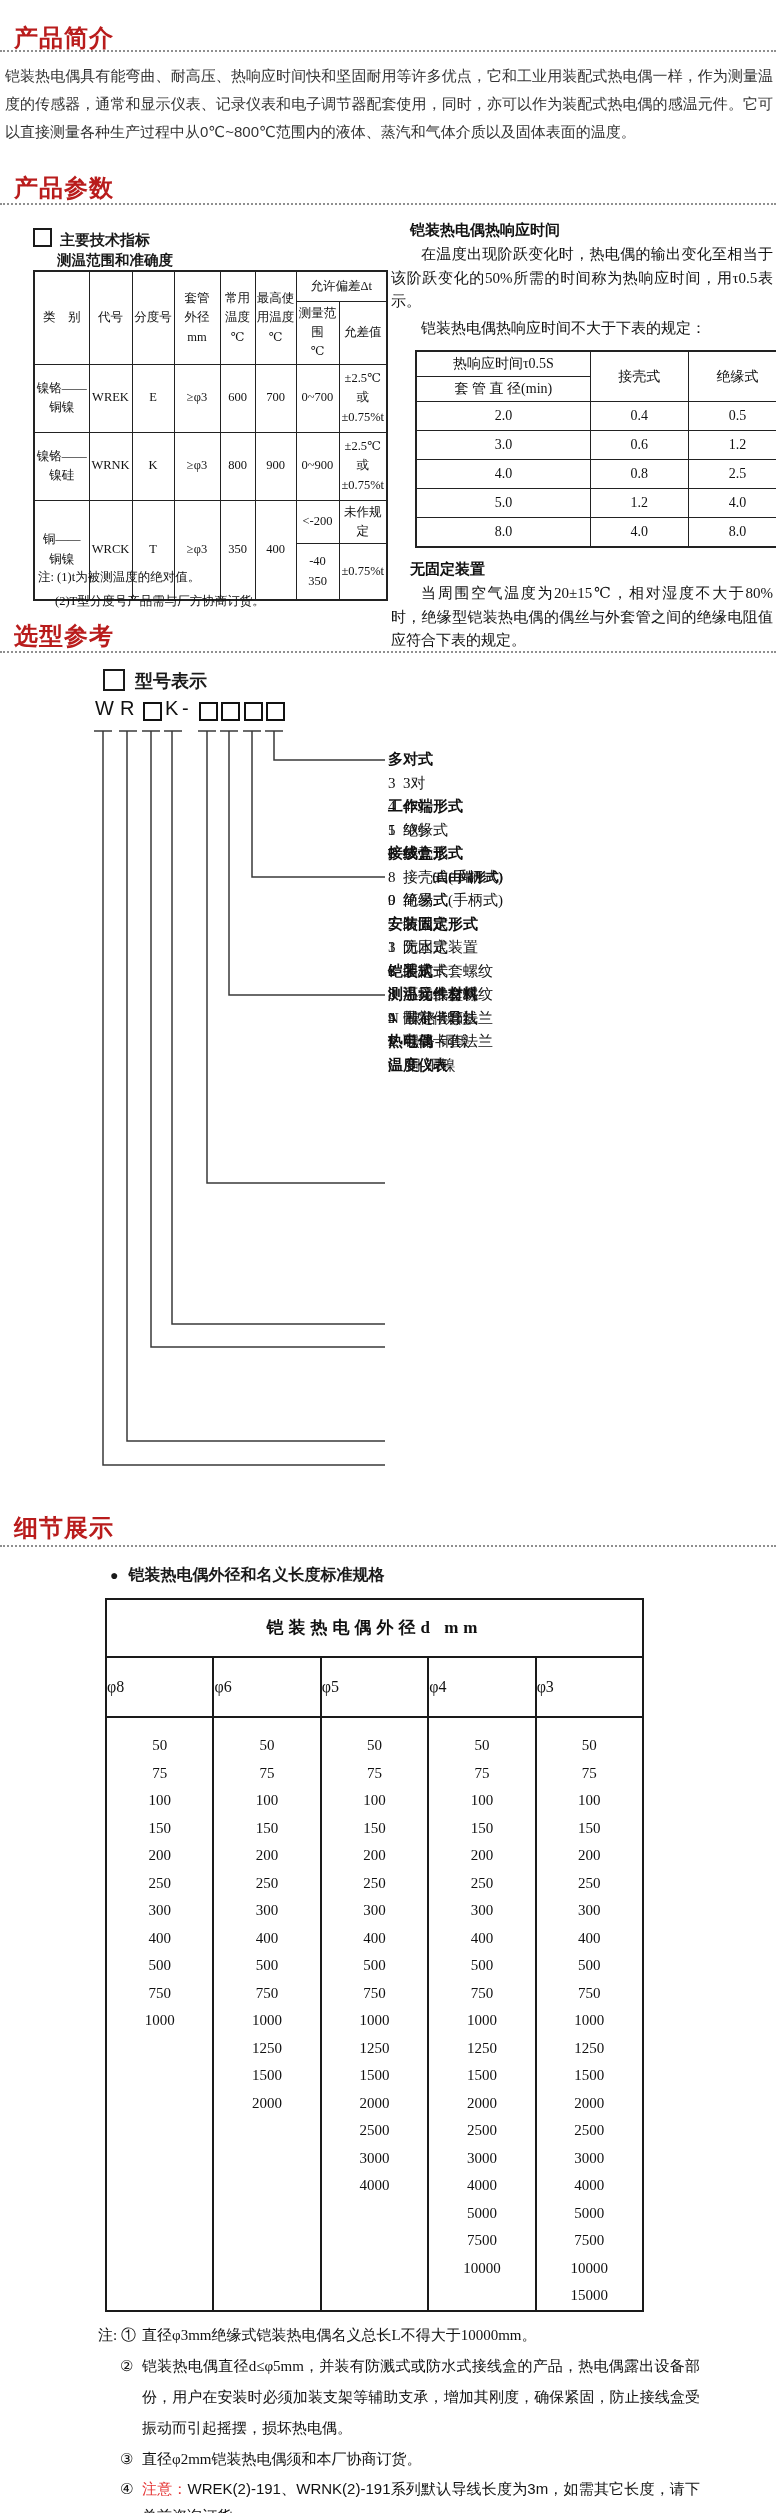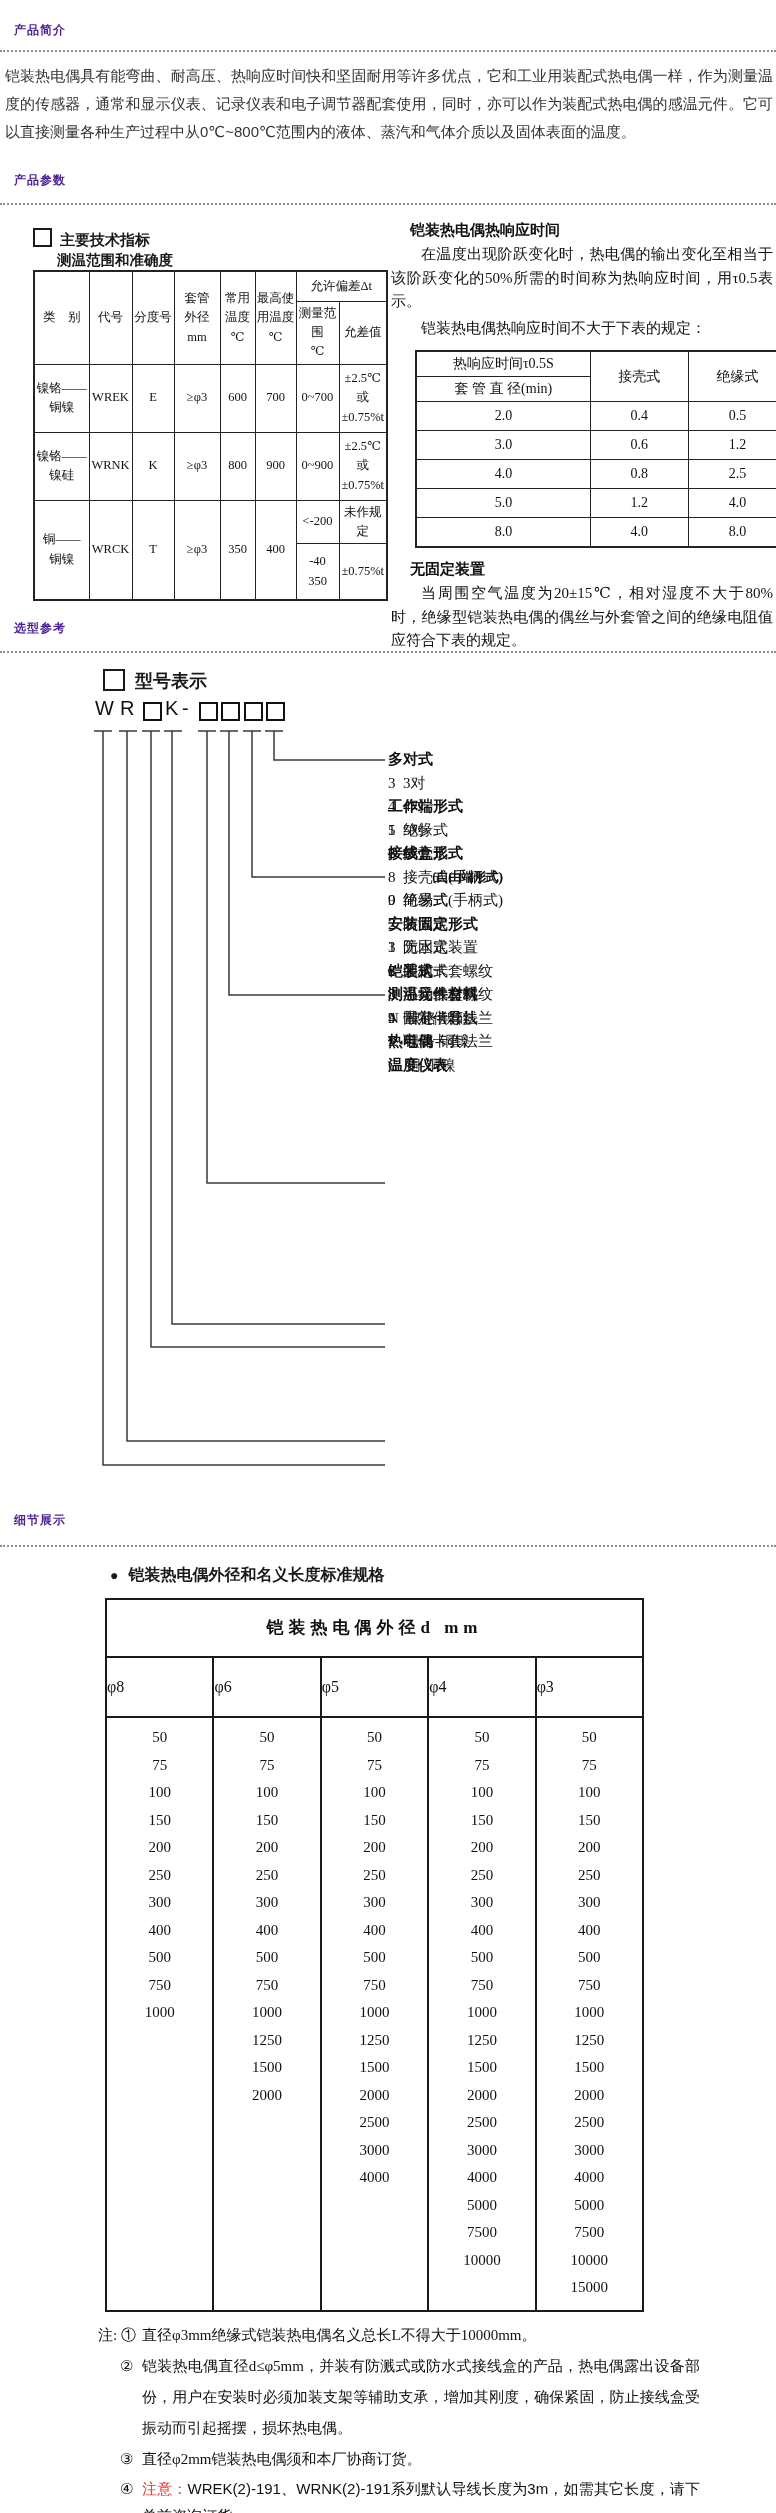--- a/index.html
+++ b/index.html
@@ -1,18 +1,18 @@
 <!DOCTYPE html>
 <html><head>
 <meta charset="utf-8">
 <style>
   html,body{margin:0;padding:0;background:#fff;}
   .page{position:relative;width:776px;height:2513px;background:#ffffff;overflow:hidden;
         font-family:"Liberation Sans","DejaVu Sans",sans-serif;color:#333;}
-  .sec-title{position:absolute;font-size:12px;font-weight:bold;color:#4c1d95;letter-spacing:1px;}
+  .sec-title{position:absolute;font-size:24px;font-weight:bold;color:#b91c1c;letter-spacing:1px;}
   .dotline{position:absolute;left:0;width:776px;height:0;border-top:2px dotted #8f8f8f;}
   
   .intro-body{position:absolute;left:5px;top:62px;width:768px;font-size:15px;line-height:28px;color:#333;text-align:justify;}
   
   .sq-bullet{display:inline-block;width:15px;height:15px;border:2px solid #1a1a1a;vertical-align:-2px;margin-right:8px;}
   .tech-label{position:absolute;left:33px;top:228px;font-size:15px;font-weight:bold;color:#1a1a1a;}
   .range-title{position:absolute;left:57px;top:251px;font-size:14.5px;font-weight:bold;color:#1a1a1a;}
   table.rt{position:absolute;left:33px;top:270px;border-collapse:collapse;table-layout:fixed;width:353px;
            font-family:"Liberation Serif","DejaVu Serif",serif;font-size:12.5px;color:#111;}
   table.rt th,table.rt td{border:1px solid #222;text-align:center;vertical-align:middle;white-space:pre-line;
@@ -48,21 +48,21 @@
   .spec-title{position:absolute;left:110px;top:1565px;font-size:16px;font-weight:bold;color:#1a1a1a;}
   .spec-title .dot{margin-right:10px;font-size:14px;}
   .spec-table{position:absolute;left:105px;top:1598px;width:535px;height:710px;border:2px solid #1a1a1a;
               font-family:"Liberation Serif","DejaVu Serif",serif;color:#111;}
   .spec-head{height:56px;line-height:56px;text-align:center;font-weight:bold;font-size:17px;
              letter-spacing:5px;border-bottom:2px solid #1a1a1a;}
   .spec-cols{display:flex;height:58px;border-bottom:2px solid #1a1a1a;}
   .spec-cols div{flex:1;text-align:left;line-height:58px;font-size:16px;}
   .spec-cols div + div{border-left:2px solid #1a1a1a;}
   .spec-body{display:flex;height:592px;}
-  .spec-col{flex:1;padding-top:6px;}
+  .spec-col{flex:1;padding-top:14px;}
   .spec-col + .spec-col{border-left:2px solid #1a1a1a;}
   .spec-col div{height:27.5px;line-height:27.5px;text-align:center;font-size:15px;}
   
   .notes{position:absolute;left:98px;top:2320px;width:602px;font-size:15px;color:#111;
          font-family:"Liberation Serif","DejaVu Serif",serif;}
   .note-row{display:flex;line-height:31px;}
   .note-row .mk1{flex:0 0 44px;}
   .note-row .mk{flex:0 0 22px;margin-left:22px;}
   .note-row .tx{flex:1;text-align:justify;}
   .note-sans{font-family:"Liberation Sans","DejaVu Sans",sans-serif;line-height:27px;}
@@ -151,20 +151,24 @@
       <td>未作规定</td>
     </tr>
     <tr style="height:56px;">
       <td>-40
 350</td>
       <td>±0.75%t</td>
     </tr>
   </tbody>
     </table>
 
+  <div class="rt-notes">
+    <div>注: (1)t为被测温度的绝对值。</div>
+    <div class="n2">(2)T型分度号产品需与厂方协商订货。</div>
+  </div>
 
   <div class="resp">
     <div class="rtitle">铠装热电偶热响应时间</div>
     <p>在温度出现阶跃变化时，热电偶的输出变化至相当于该阶跃变化的50%所需的时间称为热响应时间，用τ0.5表示。</p>
     <p>铠装热电偶热响应时间不大于下表的规定：</p>
     <table class="resp-t">
       <tbody>
           <tr style="height:49px;">
         <th class="rh-split" style="width:162px;">
           <div>热响应时间τ0.5S</div>

